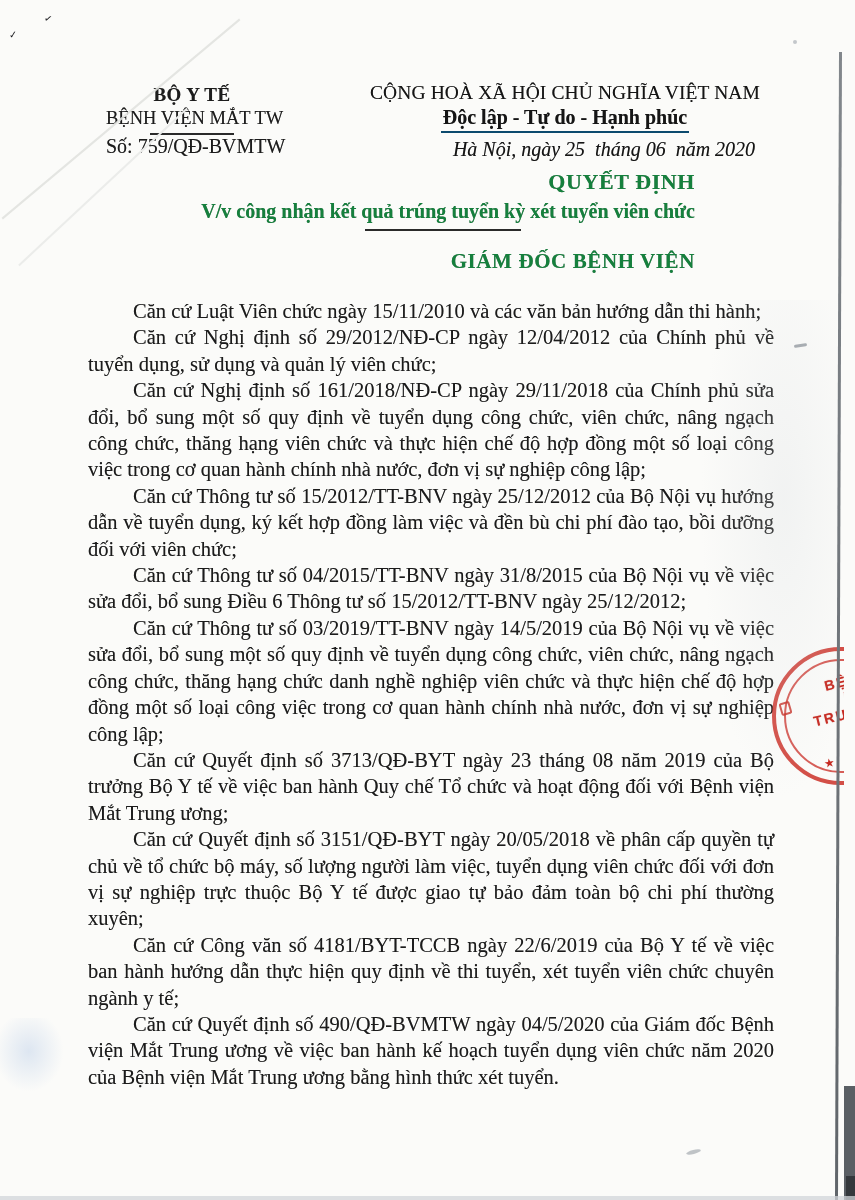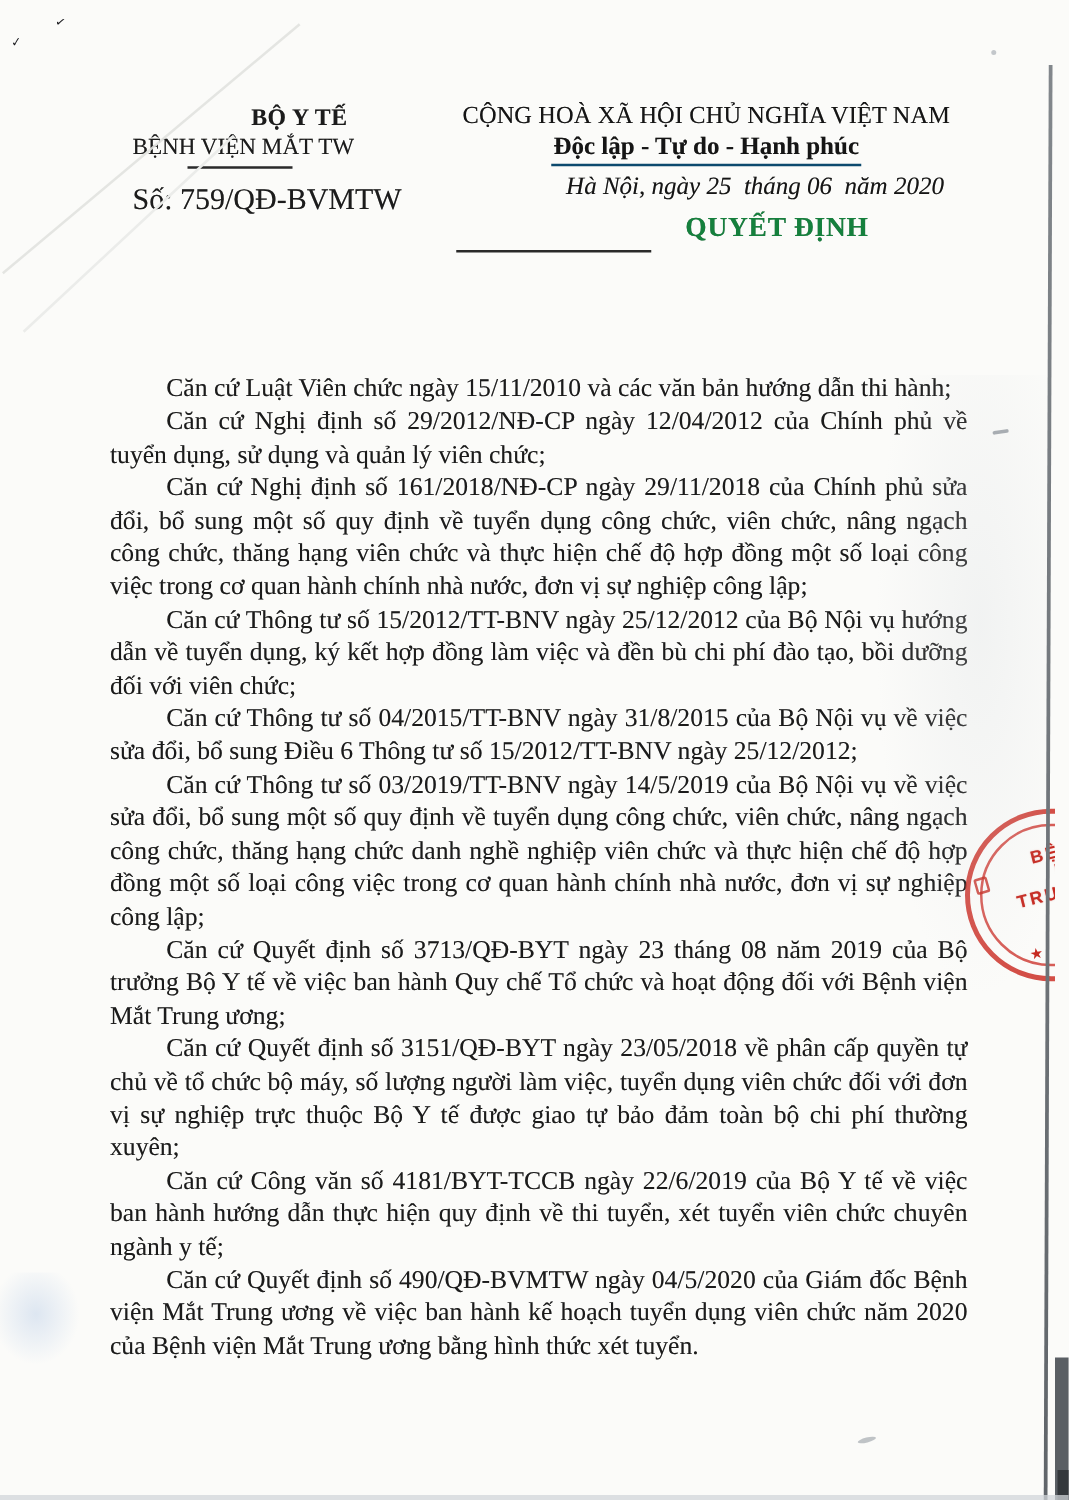--- a/index.html
+++ b/index.html
@@ -7,24 +7,24 @@
     width:855px;height:1200px;position:relative;overflow:hidden;
     background:#fbfbf9;
     font-family:"Liberation Serif", serif;
   }
   [data-name]{box-sizing:border-box;}
   
   .hdr-left{
     position:absolute;left:106px;top:84px;width:172px;text-align:center;color:#1c1c1c;
     text-shadow:0 0 .5px rgba(25,25,25,.45);
   }
-  .org-parent{font-size:19px;font-weight:bold;letter-spacing:.4px;text-align:right;}
+  .org-parent{font-size:19px;font-weight:bold;letter-spacing:.4px;}
   .org{font-size:18.5px;font-weight:normal;margin-top:2px;white-space:nowrap;}
   .org-rule{width:84px;height:0;border-top:2px solid #2a2a2a;margin:4px auto 0;}
-  .doc-number{font-size:24px;margin-top:12px;white-space:nowrap;}
+  .doc-number{font-size:20px;white-space:nowrap;}
   .hdr-right{
     position:absolute;left:358px;top:82px;width:414px;text-align:center;color:#151515;
     text-shadow:0 0 .5px rgba(25,25,25,.45);
   }
   .national{font-size:19.5px;font-weight:normal;white-space:nowrap;letter-spacing:.1px;}
   .motto{display:inline-block;font-size:20px;font-weight:bold;border-bottom:2px solid #0c4a6e;
     padding:0 2px 2px;margin-top:2px;}
   .date-wrap{padding-left:78px;margin-top:5px;}
   .place-date{font-size:20px;font-style:italic;white-space:pre;}
   
@@ -100,32 +100,34 @@
   <div data-name="motto-wrap">
     <span class="motto" data-name="national-motto-line2">Độc lập - Tự do - Hạnh phúc</span>
   </div>
   <div class="date-wrap" data-name="date-wrap">
     <div class="place-date" data-name="place-and-date">Hà Nội, ngày 25  tháng 06  năm 2020</div>
   </div>
 </div>
 
 <div class="title-block" data-name="title-block">
   <div class="t-main" data-name="decision-title">QUYẾT ĐỊNH</div>
+  <div class="t-sub" data-name="decision-subtitle-line1">V/v công nhận kết quả trúng tuyển kỳ xét tuyển viên chức</div>
   <div class="t-rule" data-name="title-underline-rule"></div>
+  <div class="issuer" data-name="issuer-title">GIÁM ĐỐC BỆNH VIỆN</div>
 </div>
 
 <div class="body-text" data-name="decision-body">
   <p data-name="legal-basis-paragraph">Căn cứ Luật Viên chức ngày 15/11/2010 và các văn bản hướng dẫn thi hành;</p>
   <p data-name="legal-basis-paragraph">Căn cứ Nghị định số 29/2012/NĐ-CP ngày 12/04/2012 của Chính phủ về tuyển dụng, sử dụng và quản lý viên chức;</p>
   <p data-name="legal-basis-paragraph">Căn cứ Nghị định số 161/2018/NĐ-CP ngày 29/11/2018 của Chính phủ sửa đổi, bổ sung một số quy định về tuyển dụng công chức, viên chức, nâng ngạch công chức, thăng hạng viên chức và thực hiện chế độ hợp đồng một số loại công việc trong cơ quan hành chính nhà nước, đơn vị sự nghiệp công lập;</p>
   <p data-name="legal-basis-paragraph">Căn cứ Thông tư số 15/2012/TT-BNV ngày 25/12/2012 của Bộ Nội vụ hướng dẫn về tuyển dụng, ký kết hợp đồng làm việc và đền bù chi phí đào tạo, bồi dưỡng đối với viên chức;</p>
   <p data-name="legal-basis-paragraph">Căn cứ Thông tư số 04/2015/TT-BNV ngày 31/8/2015 của Bộ Nội vụ về việc sửa đổi, bổ sung Điều 6 Thông tư số 15/2012/TT-BNV ngày 25/12/2012;</p>
   <p data-name="legal-basis-paragraph">Căn cứ Thông tư số 03/2019/TT-BNV ngày 14/5/2019 của Bộ Nội vụ về việc sửa đổi, bổ sung một số quy định về tuyển dụng công chức, viên chức, nâng ngạch công chức, thăng hạng chức danh nghề nghiệp viên chức và thực hiện chế độ hợp đồng một số loại công việc trong cơ quan hành chính nhà nước, đơn vị sự nghiệp công lập;</p>
   <p data-name="legal-basis-paragraph">Căn cứ Quyết định số 3713/QĐ-BYT ngày 23 tháng 08 năm 2019 của Bộ trưởng Bộ Y tế về việc ban hành Quy chế Tổ chức và hoạt động đối với Bệnh viện Mắt Trung ương;</p>
-  <p data-name="legal-basis-paragraph">Căn cứ Quyết định số 3151/QĐ-BYT ngày 23/05/2018 về phân cấp quyền tự chủ về tổ chức bộ máy, số lượng người làm việc, tuyển dụng viên chức đối với đơn vị sự nghiệp trực thuộc Bộ Y tế được giao tự bảo đảm toàn bộ chi phí thường xuyên;</p>
+  <p data-name="legal-basis-paragraph">Căn cứ Quyết định số 3151/QĐ-BYT ngày 20/05/2018 về phân cấp quyền tự chủ về tổ chức bộ máy, số lượng người làm việc, tuyển dụng viên chức đối với đơn vị sự nghiệp trực thuộc Bộ Y tế được giao tự bảo đảm toàn bộ chi phí thường xuyên;</p>
   <p data-name="legal-basis-paragraph">Căn cứ Công văn số 4181/BYT-TCCB ngày 22/6/2019 của Bộ Y tế về việc ban hành hướng dẫn thực hiện quy định về thi tuyển, xét tuyển viên chức chuyên ngành y tế;</p>
   <p data-name="legal-basis-paragraph">Căn cứ Quyết định số 490/QĐ-BVMTW ngày 04/5/2020 của Giám đốc Bệnh viện Mắt Trung ương về việc ban hành kế hoạch tuyển dụng viên chức năm 2020 của Bệnh viện Mắt Trung ương bằng hình thức xét tuyển.</p>
 </div>
 
 <div class="stamp-clip" data-name="official-stamp">
   <div class="stamp-ring" data-name="stamp-outer-ring">
     <div class="stamp-ring-inner" data-name="stamp-inner-ring"></div>
   </div>
   <div class="stamp-text" data-name="stamp-text">
     <div class="stamp-l1" data-name="stamp-text-line1">BỆNH</div>

